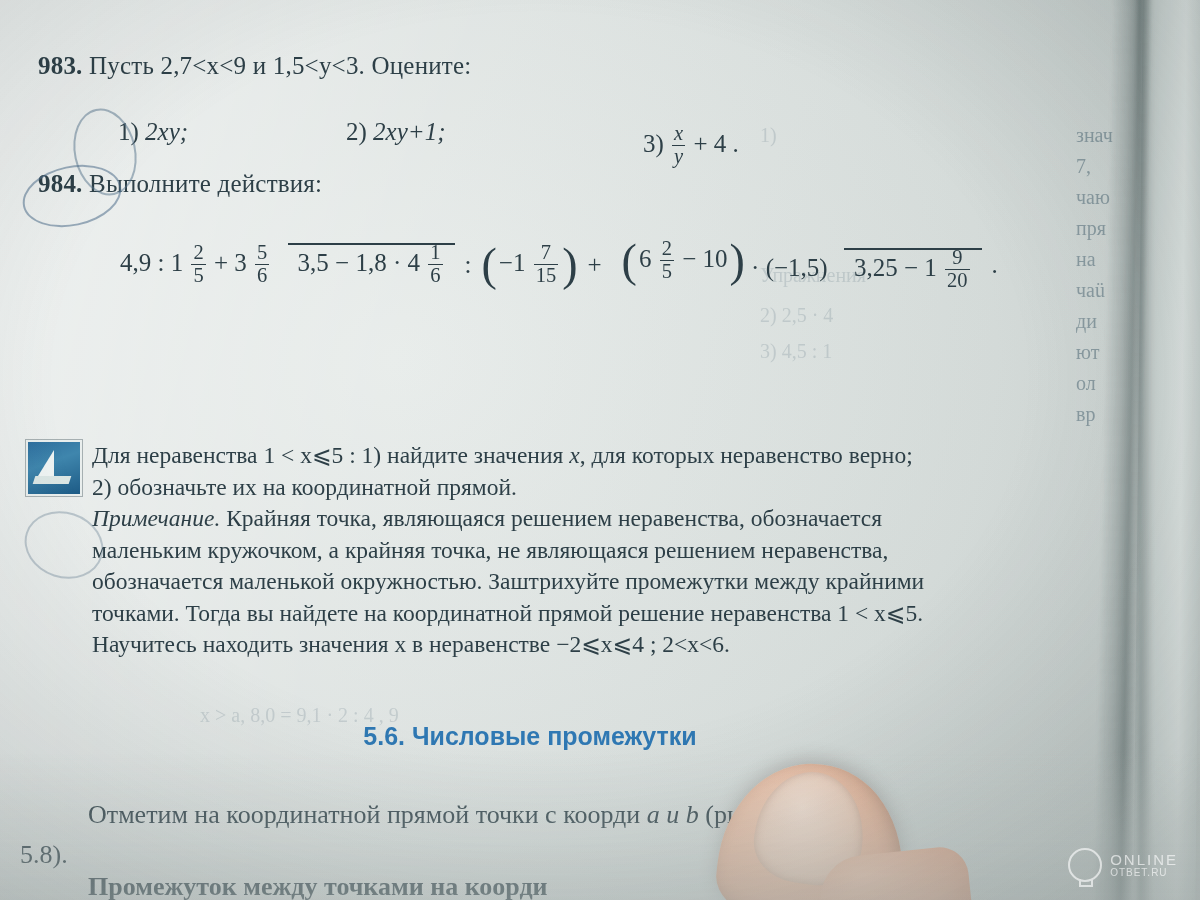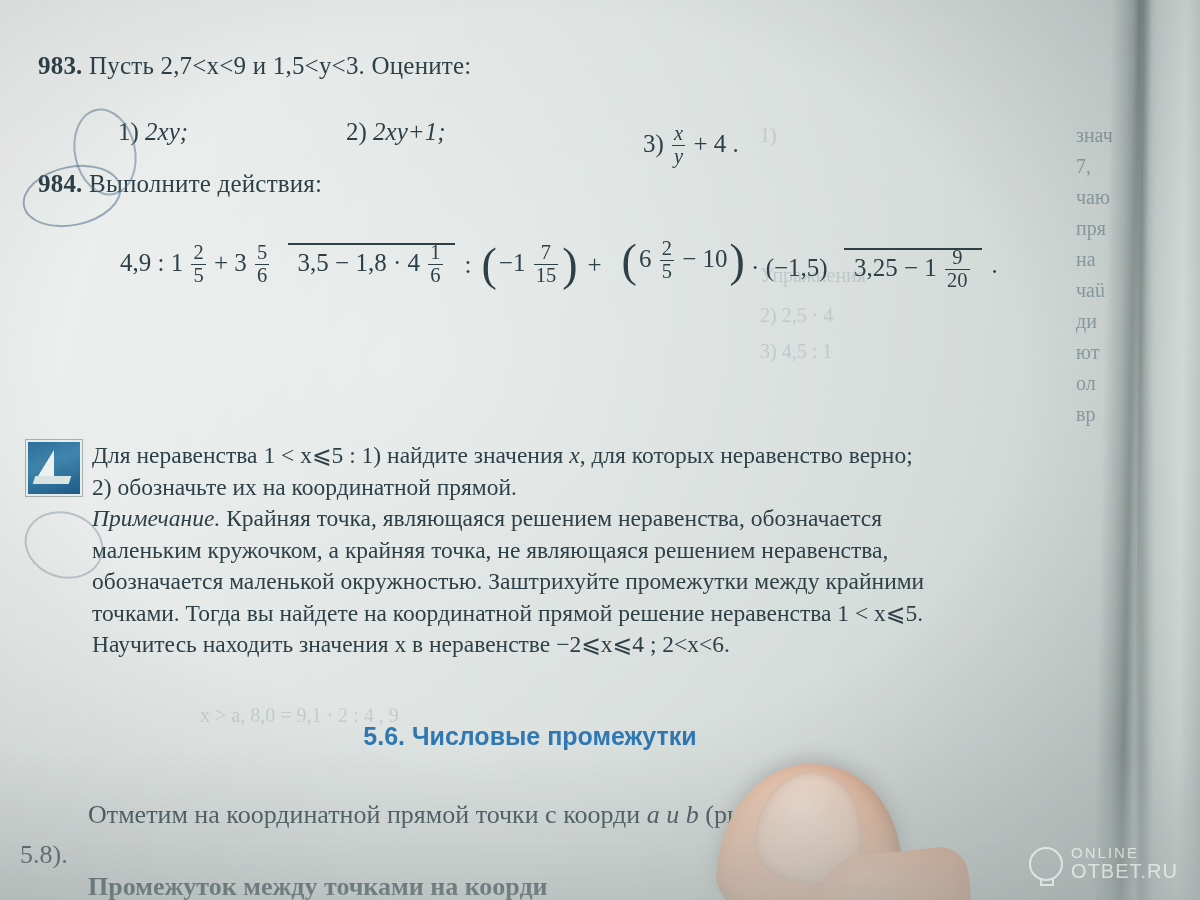--- a/index.html
+++ b/index.html
@@ -339,21 +339,21 @@
     width: 10px; height: 6px;
     border: 2px solid #ffffff;
     border-top: none;
   }
   #watermark .wm-text {
     color: #ffffff;
     font-family: "Liberation Sans", sans-serif;
     line-height: 1.05;
   }
   #watermark .wm-1 { font-size: 15px; letter-spacing: 2px; }
-  #watermark .wm-2 { font-size: 20px; letter-spacing: 1px; }
+  #watermark .wm-2 { font-size: 10px; letter-spacing: 1px; }
 </style>
 </head>
 <body>
 
 <div id="page">
   <div class="sheet"></div>
   <div class="edge"></div>
   <div class="edge-dark"></div>
   <div class="gutter"></div>
 

